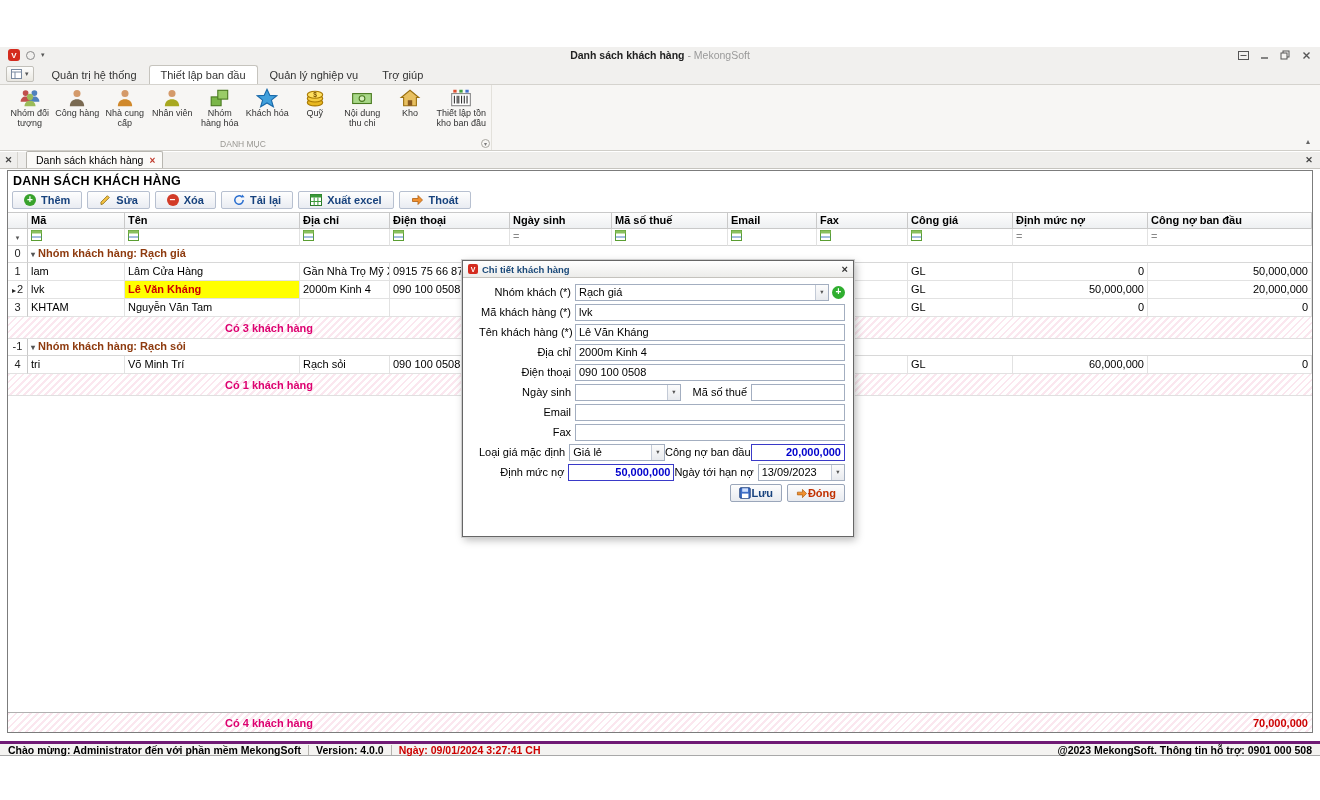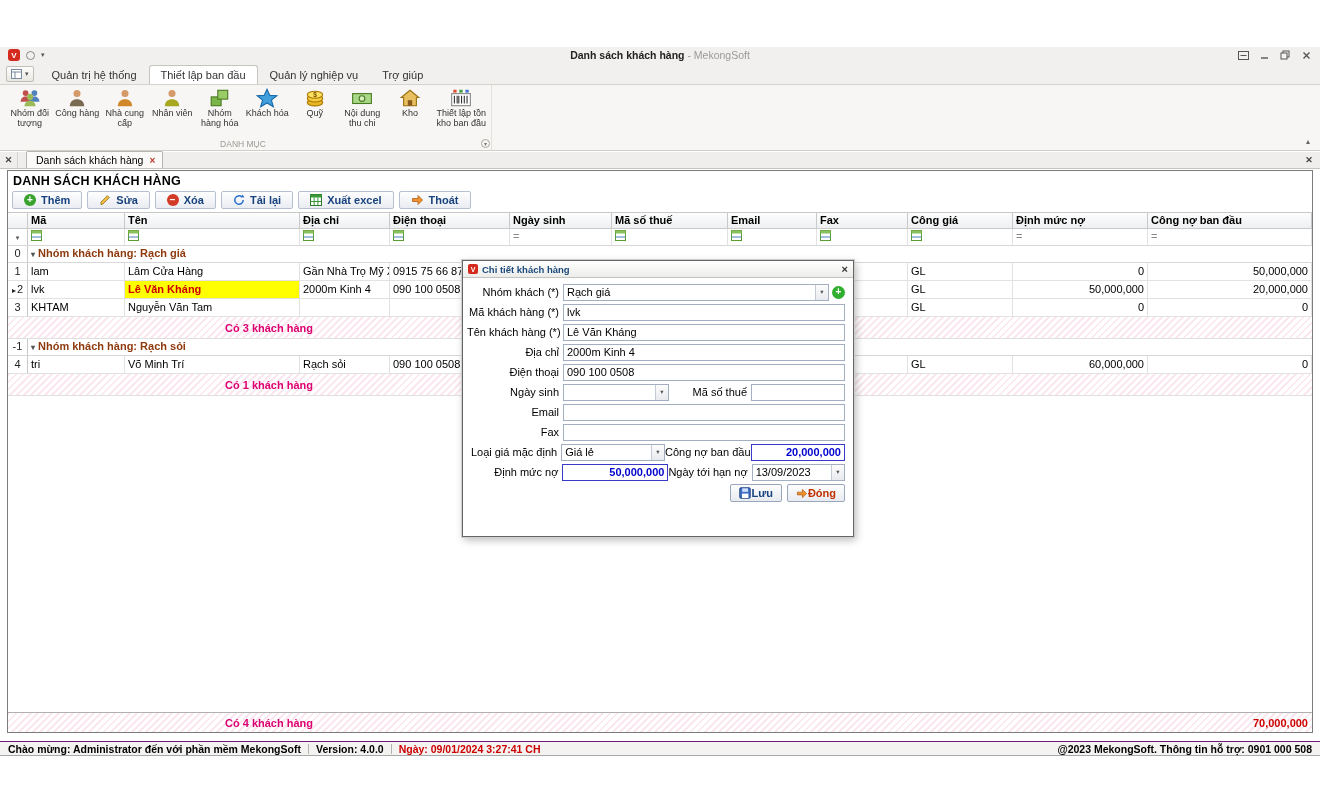--- a/index.html
+++ b/index.html
@@ -86,37 +86,37 @@
            border-bottom:1px solid #e0e0e0; align-items:center; }
   .ftext { color:#dd0070; font-weight:bold; text-align:center; align-self:center; }
   .gfill { flex:1; background:#fff; }
   .gsummary { height:20px; border-top:1px solid #b0b0b0;
               background:repeating-linear-gradient(135deg,#fbe7ef 0px,#fbe7ef 2px,#ffffff 2px,#ffffff 5px);
               align-items:center; }
   .gtotal { color:#cc0000; font-weight:bold; text-align:right; padding-right:4px; align-self:center; }
 
   
   .statusbar { position:absolute; top:741px; left:0; right:0; height:15px; background:#f4f3f1;
-               border-top:1px solid #701a75; border-bottom:1px solid #a8a8a8; display:flex; align-items:center;
+               border-top:3px solid #701a75; border-bottom:1px solid #a8a8a8; display:flex; align-items:center;
                padding:0 8px; font-size:10.5px; }
   .sb-item { font-weight:bold; }
   .sb-sep { width:1px; height:10px; background:#b5b3ae; margin:0 7px; }
   .sb-date { color:#cc0000; font-weight:bold;border-radius:6px; }
   .sb-right { margin-left:auto; font-weight:bold; }
 
   
   .dialog { position:absolute; left:462px; top:260px; width:392px; height:277px; background:#fff;
             border:1px solid #666; box-shadow:0 0 0 1px #cfcfcf, 2px 3px 8px rgba(0,0,0,0.28); z-index:10; }
   .dlg-title { height:17px; display:flex; align-items:center; padding:0 5px; gap:4px;
                background:linear-gradient(#ffffff,#ececea); border-bottom:1px solid #c4c2bd; }
   .dlg-vlogo { width:10px; height:10px; background:#d42b1e; border-radius:2px; color:#fff; font-size:7px;
                font-weight:bold; display:flex; align-items:center; justify-content:center; }
   .dlg-title-text { font-size:9.5px; font-weight:bold; color:#1b4a7a; flex:1; }
   .dlg-close { font-size:11px; font-weight:bold; color:#333; }
-  .dlg-body { padding:4px 6px 0 4px; }
+  .dlg-body { padding:4px 6px 0 16px; }
   .form-row { display:flex; align-items:center; height:20px; }
   .lbl { width:96px; text-align:right; padding-right:4px; white-space:nowrap; }
   .lbl2 { width:86px; text-align:right; padding-right:4px; white-space:nowrap; }
   .inp { height:17px; border:1px solid #a3aec0; font-family:"Liberation Sans",sans-serif; font-size:11px;
          padding:0 3px; background:#fff; }
   .inp.full { flex:1; margin-right:2px; }
   .inp.w1 { width:106px; }
   .inp.w2 { width:94px; margin-right:2px; }
   .inp.blue { border-color:#3a3ac8; color:#0000cc; font-weight:bold; text-align:right; }
   .combo { height:17px; border:1px solid #a3aec0; background:#fff; display:flex; align-items:stretch; }

